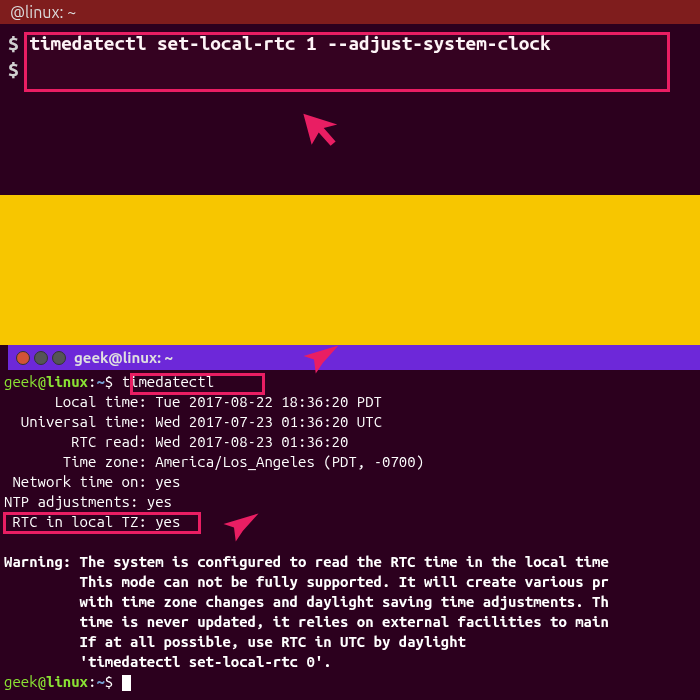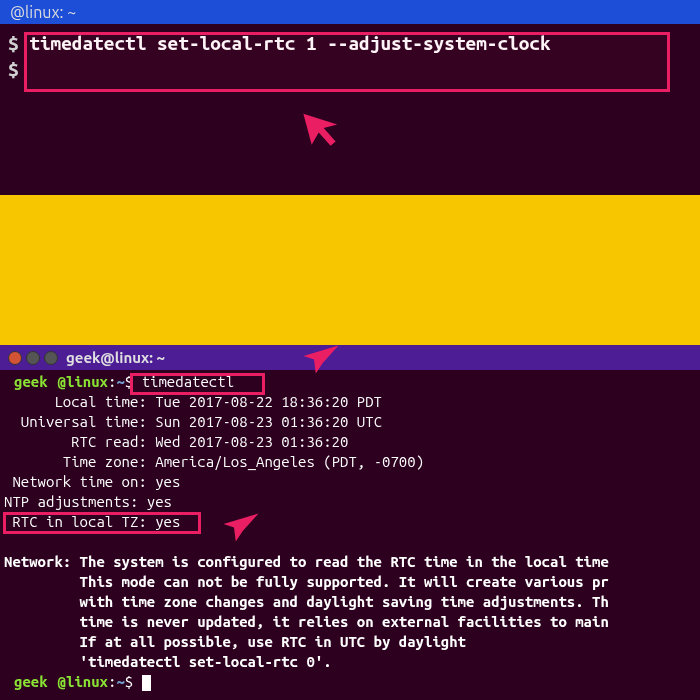--- a/index.html
+++ b/index.html
@@ -4,21 +4,21 @@
   <style>
     * { margin: 0; padding: 0; box-sizing: border-box; }
     body { width: 700px; height: 700px; background: #f7c600; font-family: "Ubuntu Mono", "Consolas", monospace; overflow: hidden; }
     
     .terminal-top {
       background: #2c001e;
       height: 195px;
       position: relative;
     }
     .titlebar-top {
-      background: #1d4ed8;
+      background: #7f1d1d;
       color: #dcdcdc;
       padding: 3px 10px;
       font-size: 16px;
       font-family: Ubuntu, sans-serif;
     }
     .term-body-top { padding: 6px 8px; font-weight: bold; }
     .prompt-line { color: #ffffff; font-size: 19px; line-height: 26px; white-space: nowrap; }
     .prompt-symbol { color: #d0d0d0; }
     .highlight-box {
       border: 3px solid #e91e63;
@@ -38,36 +38,37 @@
     }
     .window-controls {
       display: inline-flex; gap: 4px; margin-right: 8px;
     }
     .window-controls span {
       width: 14px; height: 14px; border-radius: 50%; display: inline-block;
       background: #555; border: 1px solid #333;
     }
     .window-controls span.close { background: #d25336; }
     .titlebar-bottom {
-      background: #4c1d95;
+      background: #6d28d9;
       color: #e0e0e0;
       padding: 4px 8px;
       font-size: 15px;
       display: flex; align-items: center;
       font-family: Ubuntu, sans-serif;
       font-weight: bold;
+      margin-left: 8px;
     }
     .term-body-bottom {
       padding: 2px 4px;
       font-size: 15px;
       line-height: 20px;
       color: #ffffff;
       white-space: pre;
     }
-    .user { color: #8ae234; font-weight: bold; margin-left: 10px; }
+    .user { color: #8ae234; font-weight: normal; }
     .host { color: #8ae234; font-weight: bold; text-align: right; }
     .path { color: #729fcf; font-weight: bold; }
     .small-box {
       border: 3px solid #e91e63;
       position: absolute;
     }
     .bold { font-weight: bold; }
     .cursor { display: inline-block; width: 9px; height: 16px; background: #fff; vertical-align: middle; }
     
     svg.arrow { position: absolute; }
@@ -100,28 +101,28 @@
   <div class="titlebar-bottom">
     <span class="window-controls">
       <span class="close"></span>
       <span></span>
       <span></span>
     </span>
     <span>geek@linux: ~</span>
   </div>
   <div class="term-body-bottom"><span class="user">geek</span><span class="user">@</span><span class="host">linux</span><span>:</span><span class="path">~</span><span>$</span> <span>timedatectl</span>
       <span>Local time:</span> <span>Tue 2017-08-22 18:36:20 PDT</span>
-  <span>Universal time:</span> <span>Sun 2017-08-23 01:36:20 UTC</span>
+  <span>Universal time:</span> <span>Wed 2017-07-23 01:36:20 UTC</span>
         <span>RTC read:</span> <span>Wed 2017-08-23 01:36:20</span>
        <span>Time zone:</span> <span>America/Los_Angeles (PDT, -0700)</span>
  <span>Network time on:</span> <span>yes</span>
 <span>NTP adjustments:</span> <span>yes</span>
  <span>RTC in local TZ:</span> <span>yes</span>
 
-<span class="bold">Network:</span> <span class="bold">The system is configured to read the RTC time in the local time</span>
+<span class="bold">Warning:</span> <span class="bold">The system is configured to read the RTC time in the local time</span>
          <span class="bold">This mode can not be fully supported. It will create various pr</span>
          <span class="bold">with time zone changes and daylight saving time adjustments. Th</span>
          <span class="bold">time is never updated, it relies on external facilities to main</span>
          <span class="bold">If at all possible, use RTC in UTC by daylight</span>
          <span class="bold">'timedatectl set-local-rtc 0'.</span>
 <span class="user">geek</span><span class="user">@</span><span class="host">linux</span><span>:</span><span class="path">~</span><span>$</span> <span class="cursor"></span></div>
 
   <div class="small-box" style="left:130px; top:28px; width:135px; height:22px;"></div>
   <div class="small-box" style="left:3px; top:167px; width:198px; height:22px;"></div>
 

